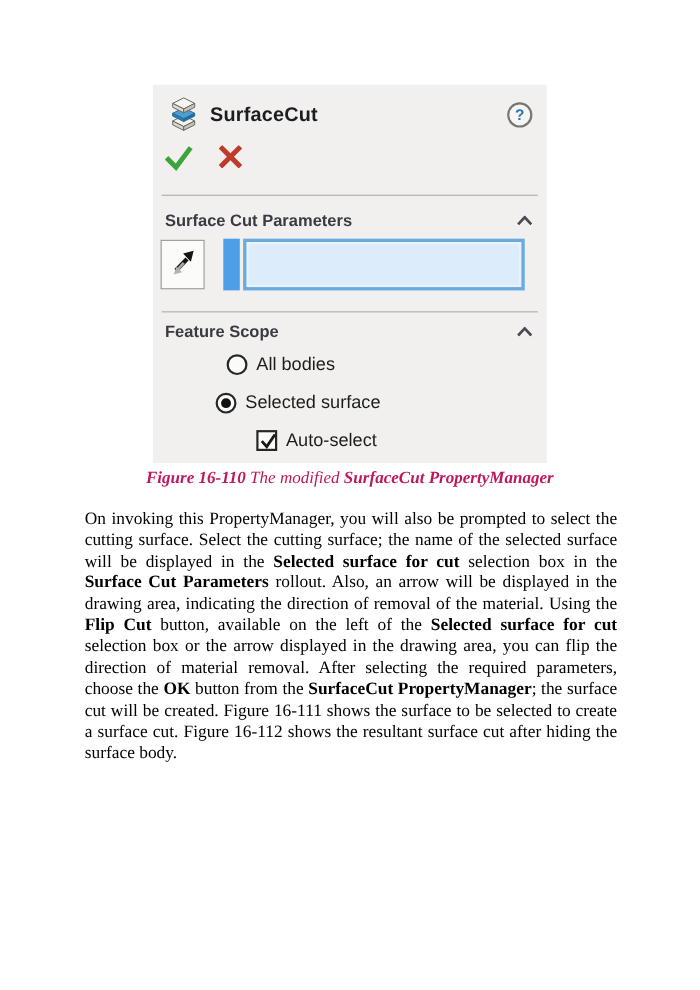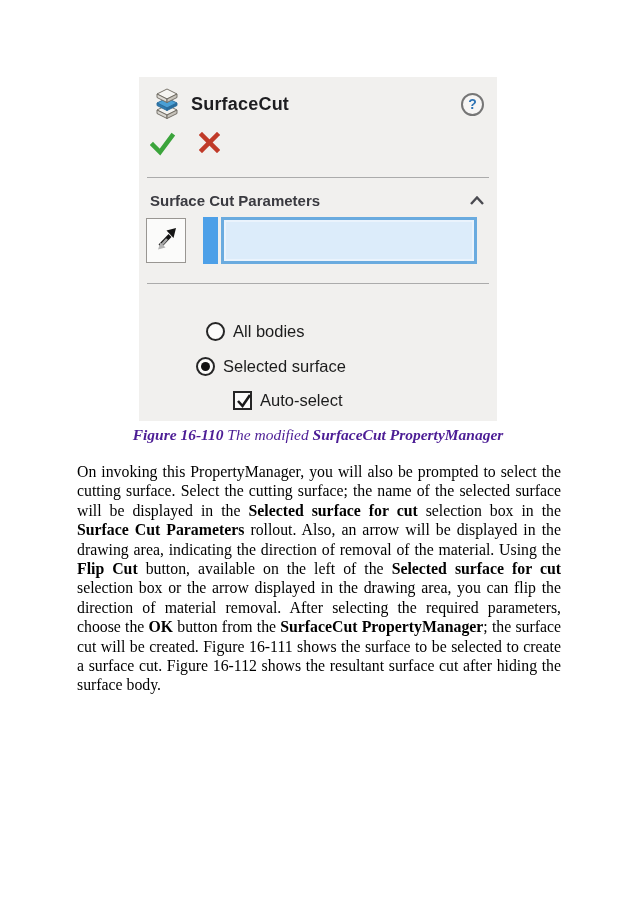--- a/index.html
+++ b/index.html
@@ -75,21 +75,21 @@
     width:19px; height:19px; border:2px solid #262626; background:#fbfbfa;
     position:relative; flex:0 0 auto;
   }
   .checkbox svg { position:absolute; left:0px; top:-1px; visibility:hidden; }
   .checkbox.on svg { visibility:visible; }
   .option-label { font-size:16.5px; color:#1c1c1c; }
 
   
   .caption {
     position:absolute; left:0; top:426px; width:100%;
-    text-align:center; font-size:15.5px; font-style:italic; color:#4c1d95;
+    text-align:center; font-size:15.5px; font-style:italic; color:#be185d;
   }
   .caption .b { font-weight:bold; }
   .body-text {
     position:absolute; left:77px; top:462px; width:484px;
     font-size:15.8px; line-height:19.4px; text-align:justify; color:#000;
   }
   .body-text .b { font-weight:bold; }
   .page-number {
     position:absolute; left:0; top:843px; width:100%;
     text-align:center; font-size:17.5px; color:#737373;
@@ -152,20 +152,26 @@
           <line x1="16" y1="16" x2="11" y2="21.5" stroke="#a7a7a7" stroke-width="2.6"></line>
           <polygon points="7,26.5 14.5,24.5 9.5,19.5" fill="#b3b3b3"></polygon>
         </svg>
       </button>
       <span class="sel-bar"></span>
       <div class="sel-box"></div>
     </div>
 
     <div class="divider div2"></div>
 
+    <div class="section-header sh2">
+      <span class="section-title">Feature Scope</span>
+      <svg class="chevron" viewBox="0 0 14 9">
+        <polyline points="1,8 7,1.5 13,8" fill="none" stroke="#4a4a50" stroke-width="2.4"></polyline>
+      </svg>
+    </div>
 
     <div class="option-row opt1">
       <span class="radio"></span>
       <span class="option-label">All bodies</span>
     </div>
 
     <div class="option-row opt2">
       <span class="radio on">
           <span class="dot"></span>
         </span>

